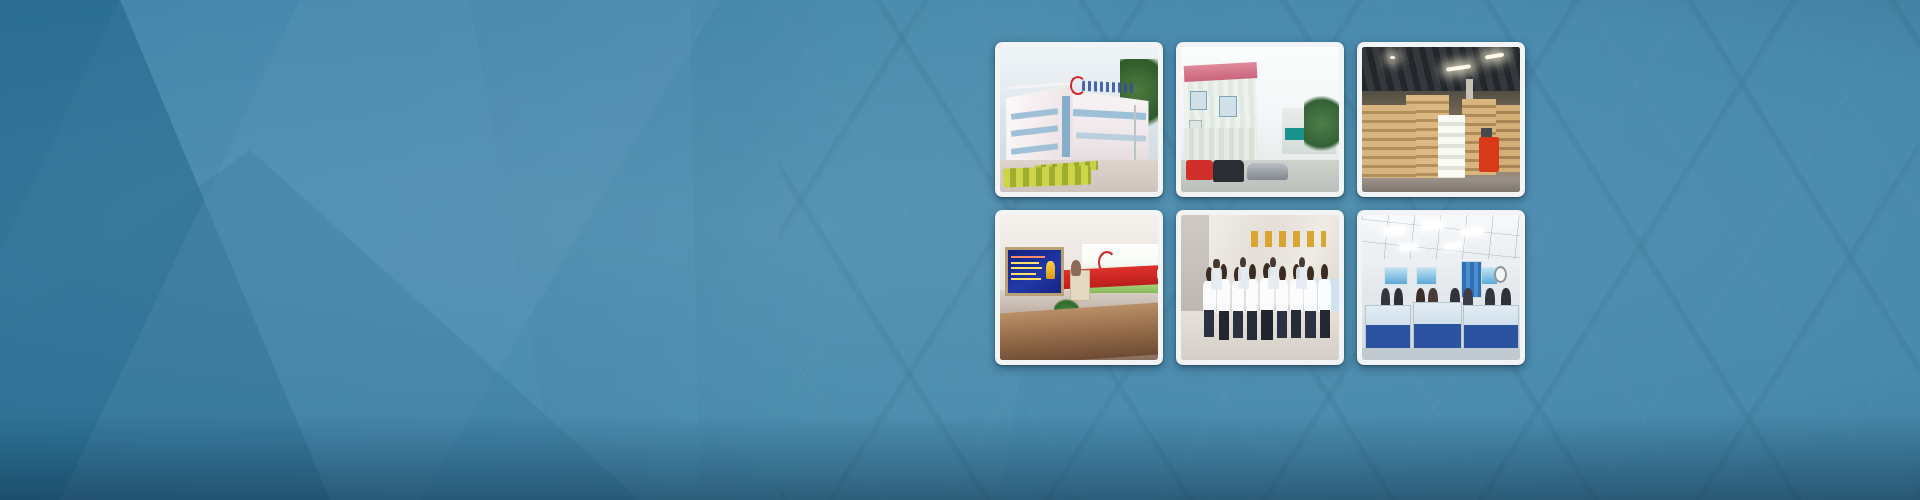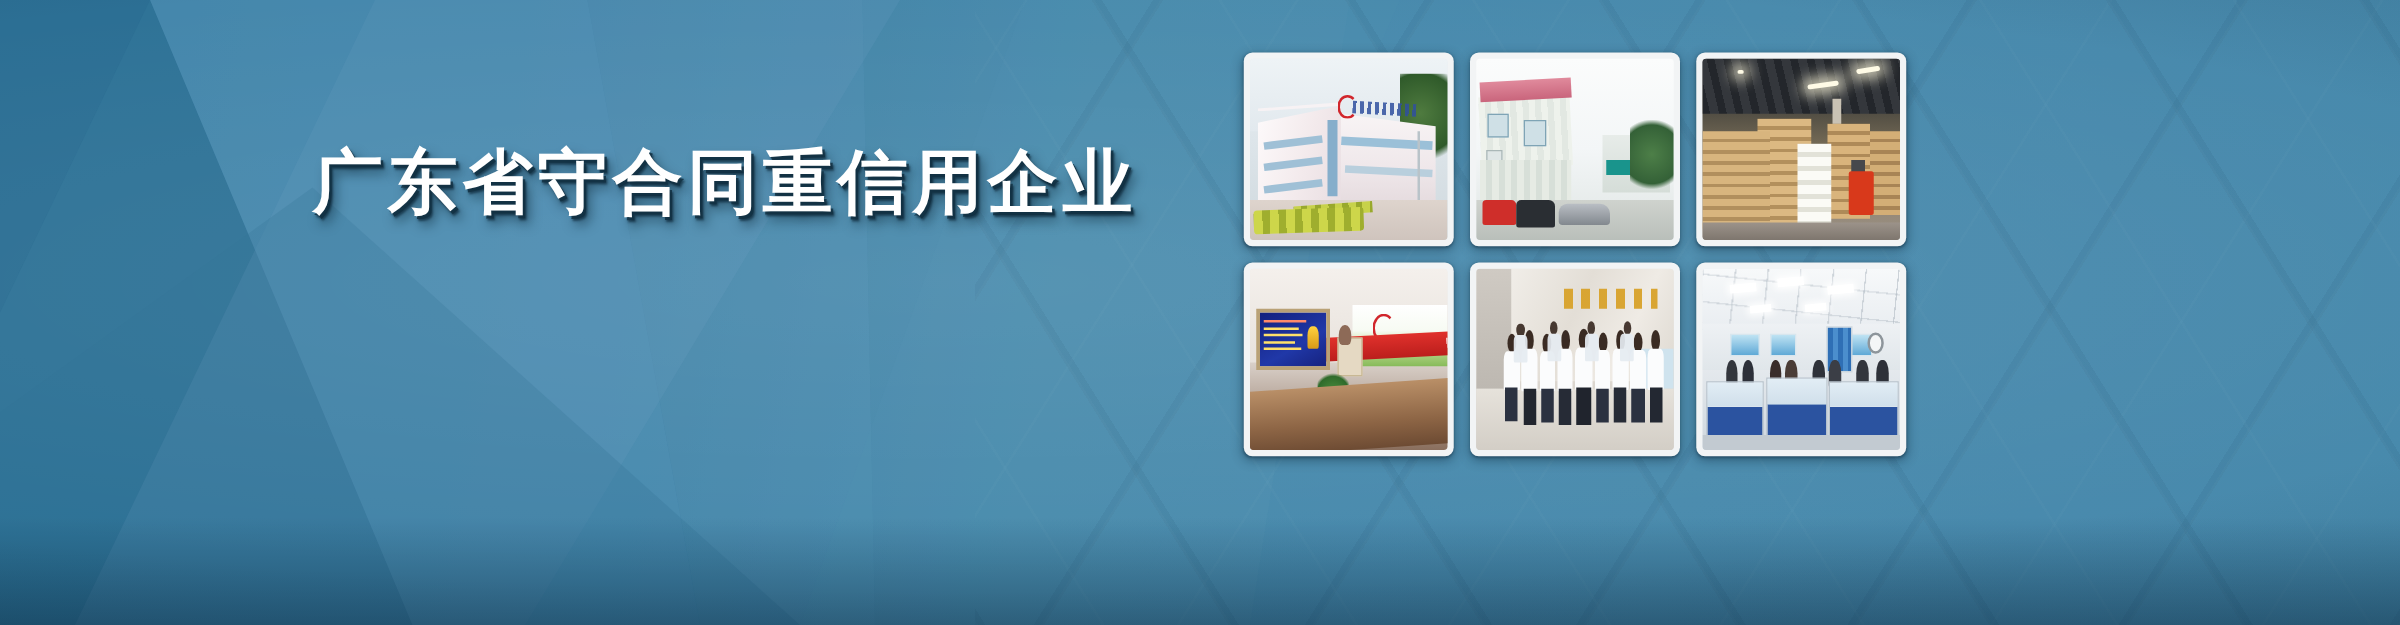--- a/index.html
+++ b/index.html
@@ -266,21 +266,20 @@
       <polygon points="300,0 720,0 420,500 60,500" fill="#5c96b8" opacity=".30"></polygon>
       <polygon points="0,330 250,150 640,500 0,500" fill="#2d7095" opacity=".28"></polygon>
       <polygon points="820,0 1120,0 900,500 640,500" fill="#4f8fb1" opacity=".18"></polygon>
     </svg>
   </div>
 
   <div class="bg-lattice"></div>
   <div class="bg-vign"></div>
   <div class="bg-reflect"></div>
 
-  <div class="headline">广东省守合同重信用企业</div>
 
   <div class="grid">
 
     <div class="photo p1">
       <div class="inner">
         <div class="sky"></div>
         <div class="tree"></div>
         <div class="bldgB"></div>
         <div class="bldgA"></div>
         <div class="roofline"></div>

